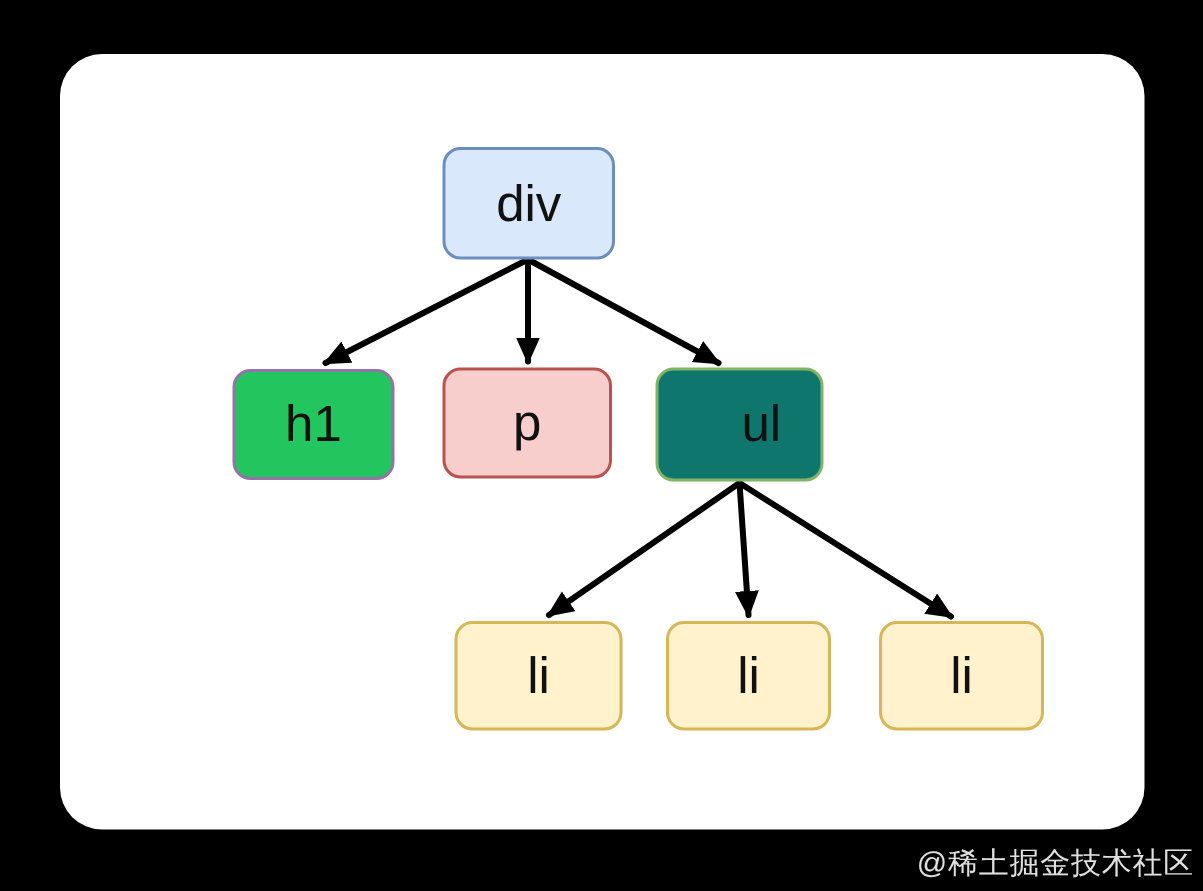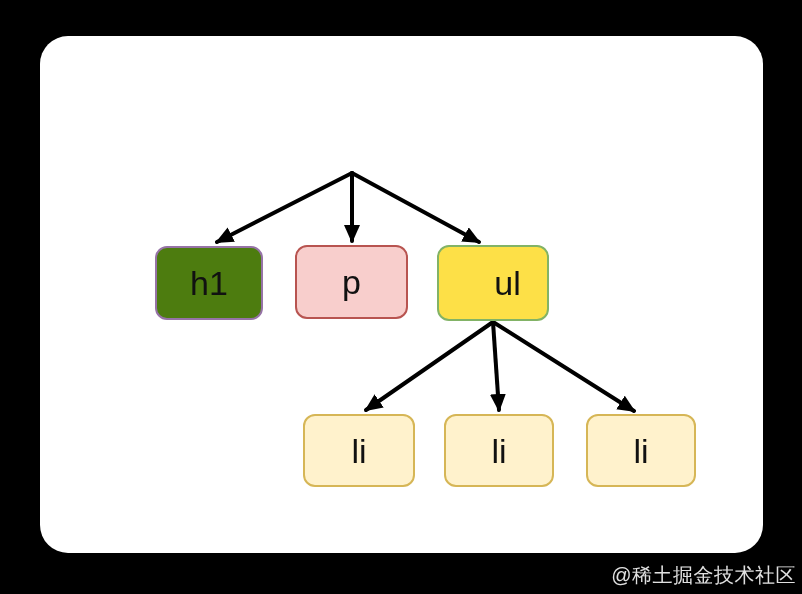--- a/index.html
+++ b/index.html
@@ -83,30 +83,33 @@
       </marker>
     </defs>
     <line class="edge" x1="352" y1="173" x2="217" y2="242" marker-end="url(#arrowhead)" style="stroke: rgb(0, 0, 0);"></line>
     <line class="edge" x1="352" y1="173" x2="352" y2="241" marker-end="url(#arrowhead)" style="stroke: rgb(0, 0, 0);"></line>
     <line class="edge" x1="352" y1="173" x2="479" y2="242" marker-end="url(#arrowhead)" style="stroke: rgb(0, 0, 0);"></line>
     <line class="edge" x1="493" y1="322" x2="366" y2="410" marker-end="url(#arrowhead)" style="stroke: rgb(0, 0, 0);"></line>
     <line class="edge" x1="493" y1="322" x2="499" y2="410" marker-end="url(#arrowhead)" style="stroke: rgb(0, 0, 0);"></line>
     <line class="edge" x1="493" y1="322" x2="634" y2="411" marker-end="url(#arrowhead)" style="stroke: rgb(0, 0, 0);"></line>
   </svg>
 
+  <div class="node node-div" style="background-color: rgb(218, 232, 252); border-color: rgb(108, 142, 191);">
+    <span class="node-label">div</span>
+  </div>
 
-  <div class="node node-h1" style="background-color: #4d7c0f; border-color: rgb(150, 115, 166);">
+  <div class="node node-h1" style="background-color: #22c55e; border-color: rgb(150, 115, 166);">
     <span class="node-label">h1</span>
   </div>
 
   <div class="node node-p" style="background-color: rgb(248, 206, 204); border-color: rgb(184, 84, 80);">
     <span class="node-label">p</span>
   </div>
 
-  <div class="node node-ul" style="background-color: #fde047; border-color: rgb(130, 179, 102); padding-left: 29px;">
+  <div class="node node-ul" style="background-color: #0f766e; border-color: rgb(130, 179, 102); padding-left: 29px;">
     <span class="node-label">ul</span>
   </div>
 
   <div class="node node-li1" style="background-color: rgb(255, 242, 204); border-color: rgb(214, 182, 86);">
     <span class="node-label">li</span>
   </div>
 
   <div class="node node-li2" style="background-color: rgb(255, 242, 204); border-color: rgb(214, 182, 86);">
     <span class="node-label">li</span>
   </div>

